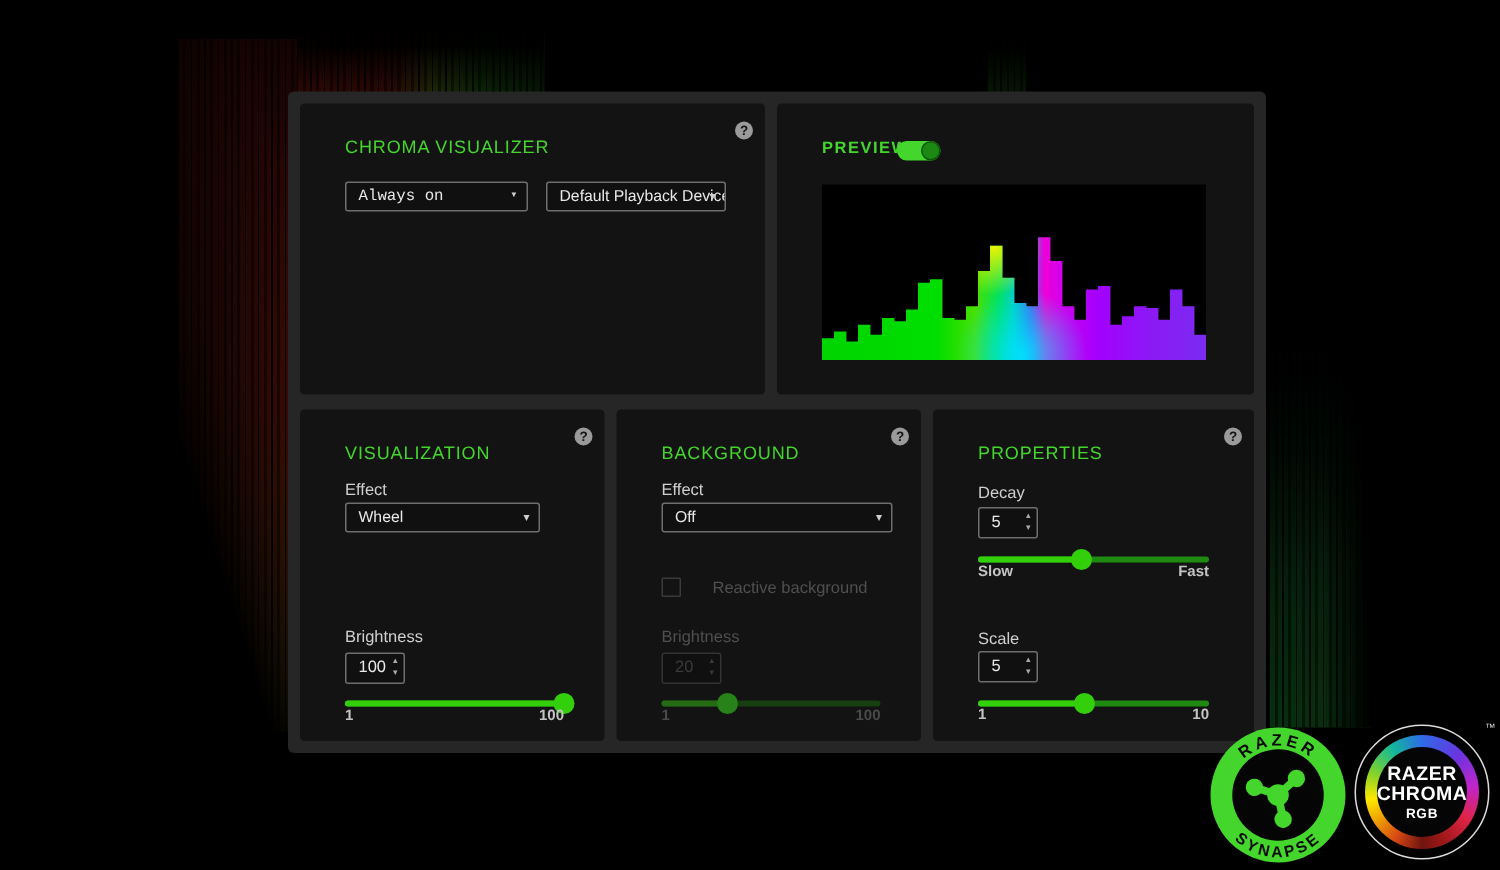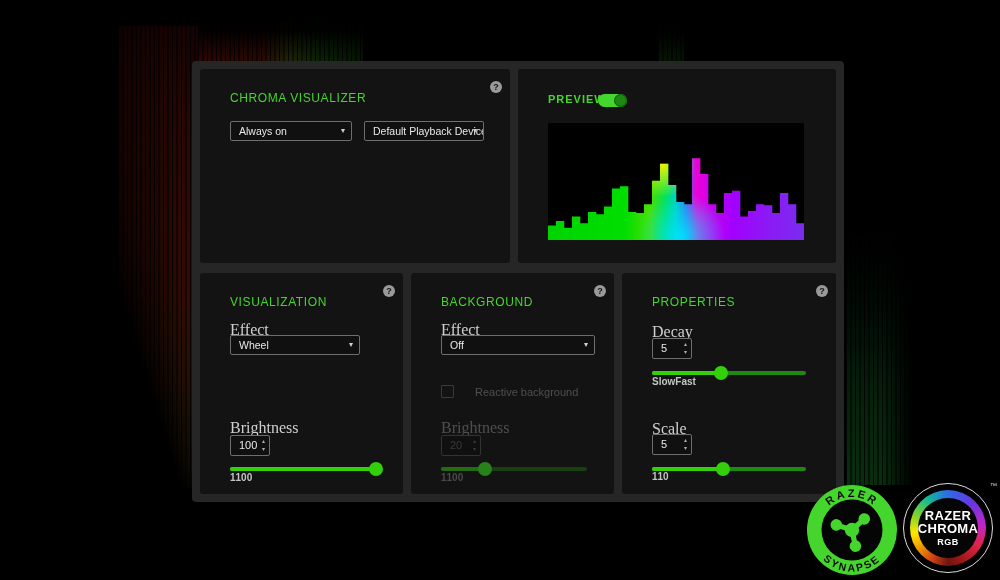--- a/index.html
+++ b/index.html
@@ -40,39 +40,39 @@
   .panel-vis      { left:200px; top:273px; width:203px; height:221px; }
   .panel-bg       { left:411px; top:273px; width:203px; height:221px; }
   .panel-prop     { left:622px; top:273px; width:214px; height:221px; }
 
   .panel-title { position:absolute; left:30px; top:22px; font-size:12px; font-weight:normal;
     letter-spacing:.6px; color:#44d62c; }
   .help { position:absolute; right:8px; top:12px; width:12px; height:12px; border-radius:50%;
     background:#9a9a9a; color:#141414; font-size:9px; font-weight:bold; text-align:center;
     line-height:12px; }
 
-  .field-label { position:absolute; left:30px; font-size:16px; color:#cfcfcf;font-family:Liberation Serif, serif; }
+  .field-label { position:absolute; left:30px; font-size:11px; color:#cfcfcf; }
   .dropdown { position:absolute; height:20px; border:1px solid #6e6e6e; border-radius:2px;
     background:#101010; color:#e8e8e8; font-size:10.5px; line-height:18px; padding-left:8px;
     white-space:nowrap; overflow:hidden; }
   .dropdown .chev { position:absolute; right:6px; top:0; line-height:18px; font-size:8px; color:#cfcfcf; }
 
   .spinner { position:absolute; left:30px; width:40px; height:21px; border:1px solid #6e6e6e;
     border-radius:2px; background:#101010; color:#e8e8e8; font-size:11px; line-height:19px;
     padding-left:8px; }
   .spinner .steppers { position:absolute; right:4px; top:1px; display:flex; flex-direction:column;
     align-items:center; font-size:6px; color:#aaa; line-height:8px; }
 
   .slider { position:absolute; left:30px; height:14px; }
   .slider .track { position:absolute; left:0; right:0; top:5px; height:4px; border-radius:2px;
     background:#1f8a12; }
   .slider .fill { position:absolute; left:0; top:0; height:4px; border-radius:2px; background:#33cf0a; }
   .slider .thumb { position:absolute; top:7px; width:14px; height:14px; border-radius:50%;
     background:#33cf0a; transform:translate(-50%,-50%); }
-  .slider-labels { position:absolute; left:30px; display:flex; 
+  .slider-labels { position:absolute; left:30px; display:flex; justify-content:space-between;
     font-size:10px; font-weight:600; color:#c4c4c4; }
 
   
   .is-disabled .field-label, .dim-label { color:#4f4f4f !important; }
   .spinner.disabled { border-color:#333; color:#3a3a3a; }
   .spinner.disabled .steppers { color:#3a3a3a; }
   .slider.disabled .track { background:#173f10; }
   .slider.disabled .fill { background:#246b14; }
   .slider.disabled .thumb { background:#27821a; }
   .slider-labels.disabled { color:#4a4a4a; }
@@ -121,21 +121,21 @@
 <div class="bgfx bg-right">
   <div class="bars-overlay"></div>
   <div class="fade"></div>
 </div>
 
 <div class="backdrop"></div>
 
 <div class="panel panel-cv">
   <div class="panel-title">CHROMA VISUALIZER</div>
   <div class="help">?</div>
-  <div class="dropdown" style="left:30px; top:52px; width:122px;">
+  <div class="dropdown" style="left:30px; top:52px; width:122px;font-family:Liberation Mono, monospace;">
     <span>Always on</span>
     <span class="chev">▾</span>
   </div>
   <div class="dropdown" style="left:164px; top:52px; width:120px;">
     <span>Default Playback Device</span>
     <span class="chev">▾</span>
   </div>
 </div>
 
 <div class="panel panel-preview">

